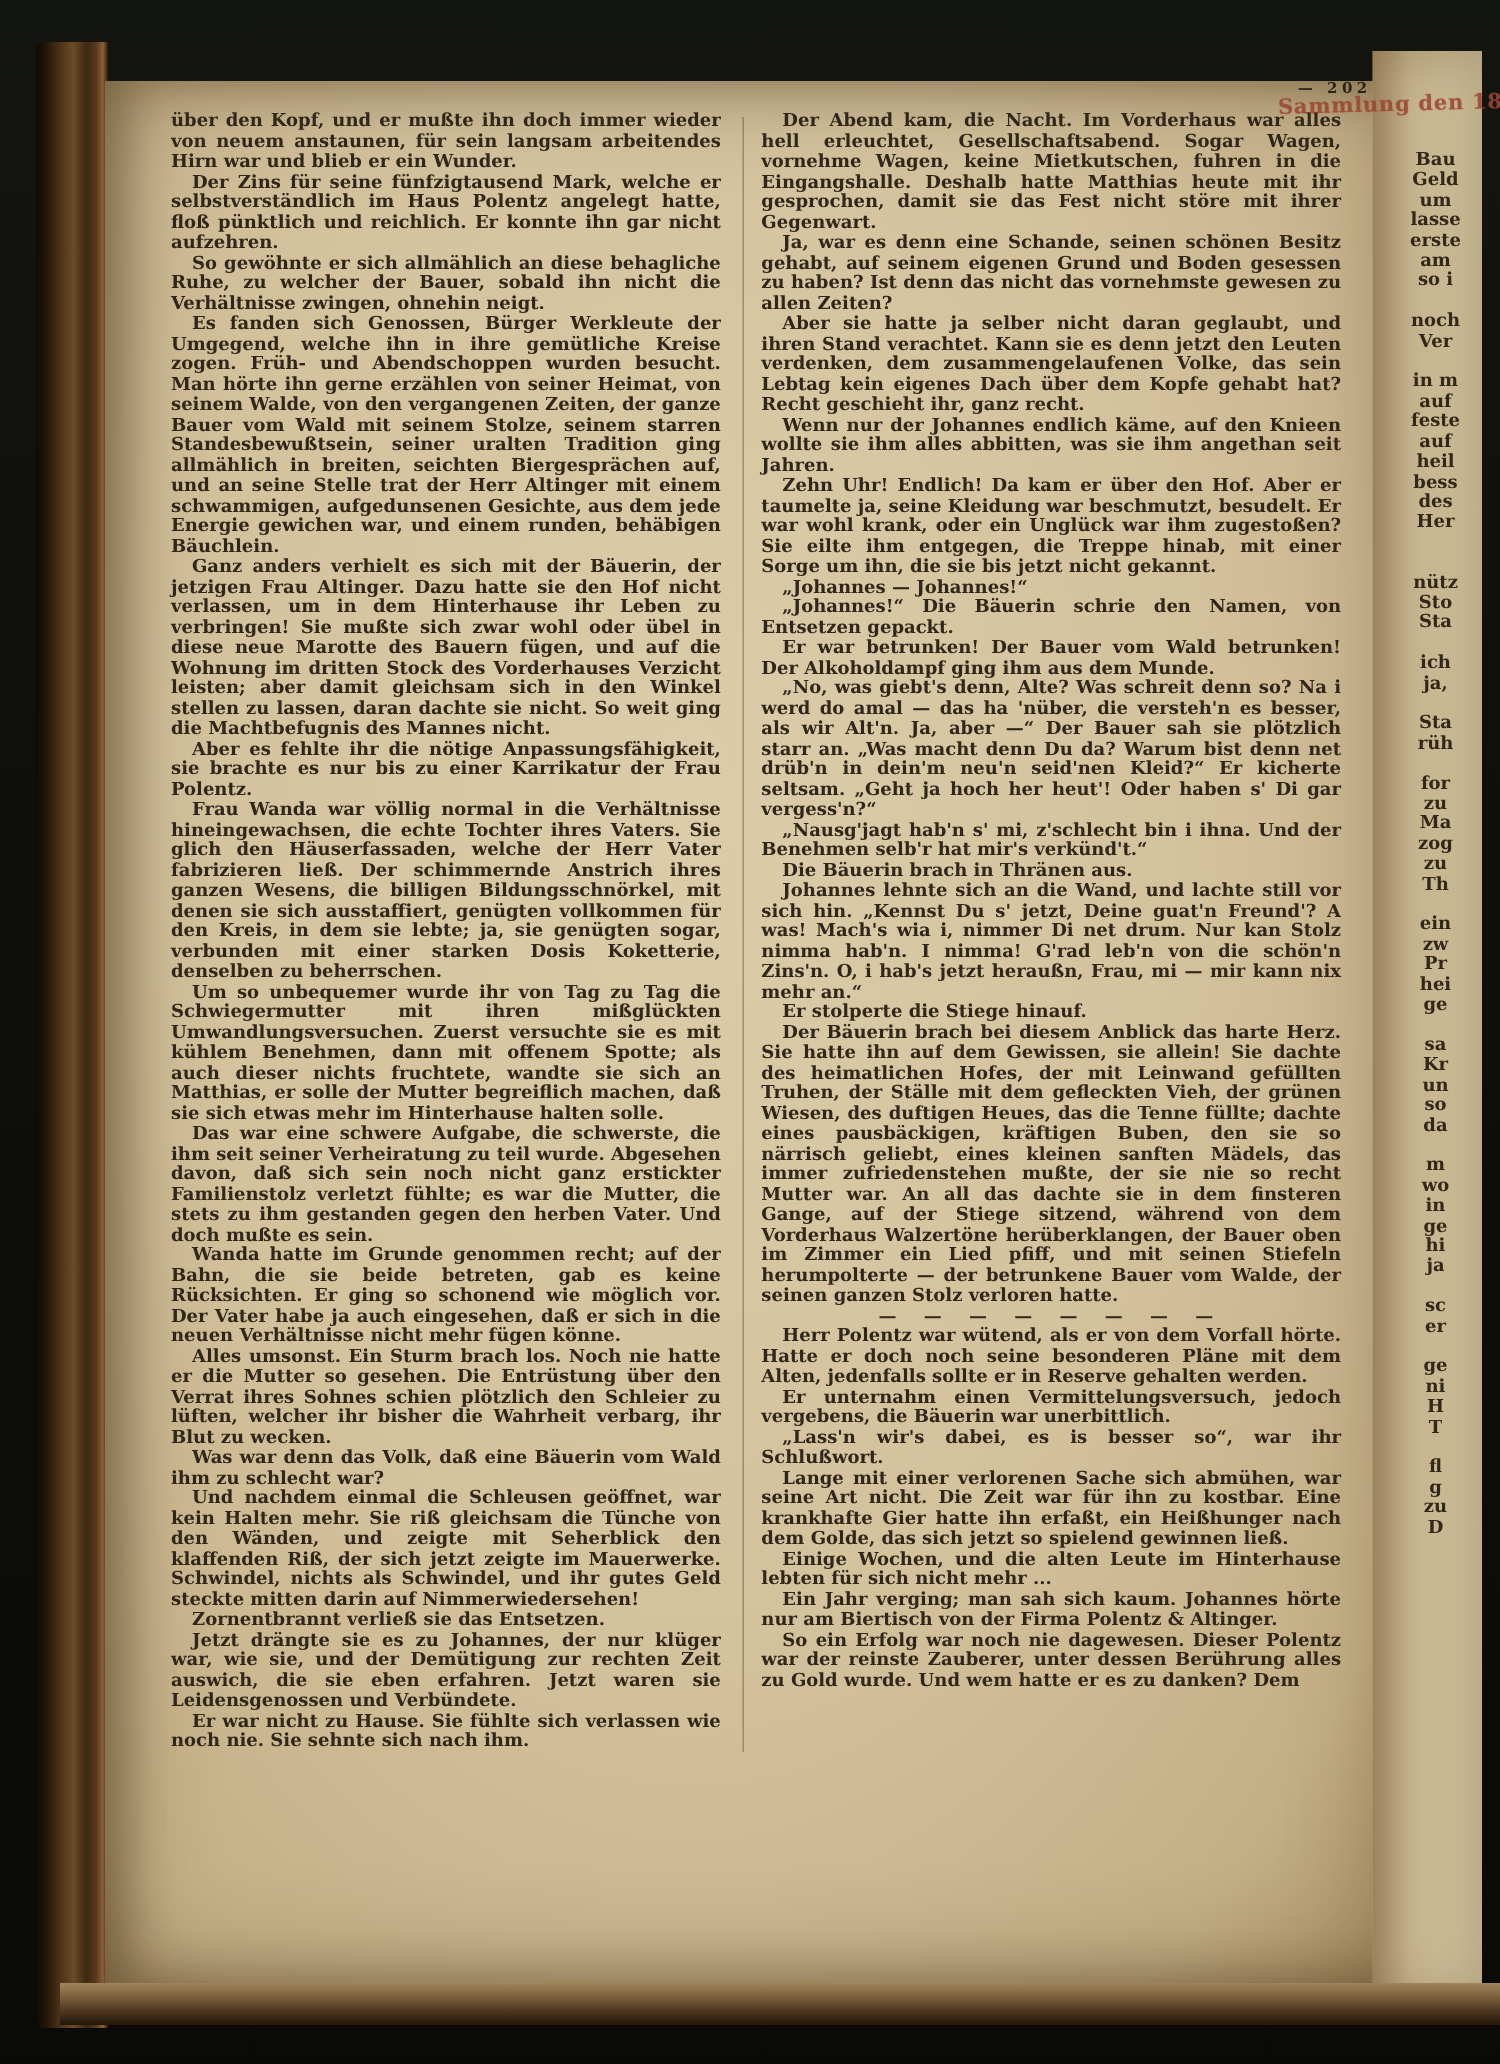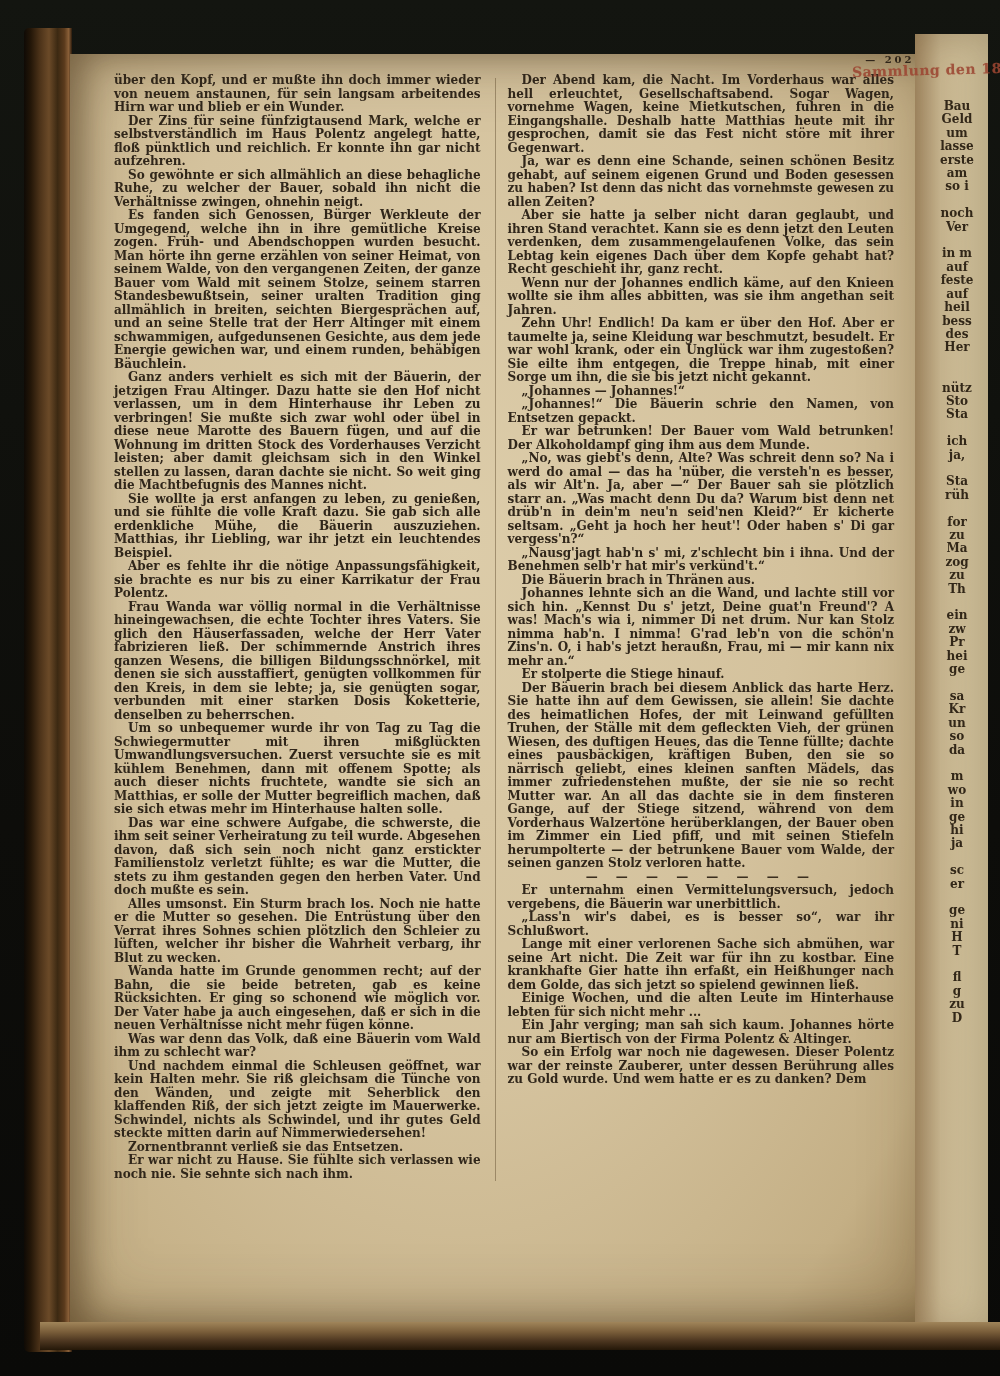--- a/index.html
+++ b/index.html
@@ -67,49 +67,50 @@
 
 <div class="page-main">
   <div class="page-number">— 202 —</div>
   <div class="columns">
     <div class="col-left">
         <p class="para">über den Kopf, und er mußte ihn doch immer wieder von neuem anstaunen, für sein langsam arbeitendes Hirn war und blieb er ein Wunder.</p>
         <p class="para">Der Zins für seine fünfzigtausend Mark, welche er selbstverständlich im Haus Polentz angelegt hatte, floß pünktlich und reichlich. Er konnte ihn gar nicht aufzehren.</p>
         <p class="para">So gewöhnte er sich allmählich an diese behagliche Ruhe, zu welcher der Bauer, sobald ihn nicht die Verhältnisse zwingen, ohnehin neigt.</p>
         <p class="para">Es fanden sich Genossen, Bürger Werkleute der Umgegend, welche ihn in ihre gemütliche Kreise zogen. Früh- und Abendschoppen wurden besucht. Man hörte ihn gerne erzählen von seiner Heimat, von seinem Walde, von den vergangenen Zeiten, der ganze Bauer vom Wald mit seinem Stolze, seinem starren Standesbewußtsein, seiner uralten Tradition ging allmählich in breiten, seichten Biergesprächen auf, und an seine Stelle trat der Herr Altinger mit einem schwammigen, aufgedunsenen Gesichte, aus dem jede Energie gewichen war, und einem runden, behäbigen Bäuchlein.</p>
         <p class="para">Ganz anders verhielt es sich mit der Bäuerin, der jetzigen Frau Altinger. Dazu hatte sie den Hof nicht verlassen, um in dem Hinterhause ihr Leben zu verbringen! Sie mußte sich zwar wohl oder übel in diese neue Marotte des Bauern fügen, und auf die Wohnung im dritten Stock des Vorderhauses Verzicht leisten; aber damit gleichsam sich in den Winkel stellen zu lassen, daran dachte sie nicht. So weit ging die Machtbefugnis des Mannes nicht.</p>
-        <p class="para">Sie wollte ja erst anfangen zu leben, zu genießen, und sie fühlte die volle Kraft dazu. Sie gab sich alle erdenkliche Mühe, die Bäuerin auszuziehen. Matthias, ihr Liebling, war ihr jetzt ein leuchtendes Beispiel.</p>
         <p class="para">Aber es fehlte ihr die nötige Anpassungsfähigkeit, sie brachte es nur bis zu einer Karrikatur der Frau Polentz.</p>
         <p class="para">Frau Wanda war völlig normal in die Verhältnisse hineingewachsen, die echte Tochter ihres Vaters. Sie glich den Häuserfassaden, welche der Herr Vater fabrizieren ließ. Der schimmernde Anstrich ihres ganzen Wesens, die billigen Bildungsschnörkel, mit denen sie sich ausstaffiert, genügten vollkommen für den Kreis, in dem sie lebte; ja, sie genügten sogar, verbunden mit einer starken Dosis Koketterie, denselben zu beherrschen.</p>
         <p class="para">Um so unbequemer wurde ihr von Tag zu Tag die Schwiegermutter mit ihren mißglückten Umwandlungsversuchen. Zuerst versuchte sie es mit kühlem Benehmen, dann mit offenem Spotte; als auch dieser nichts fruchtete, wandte sie sich an Matthias, er solle der Mutter begreiflich machen, daß sie sich etwas mehr im Hinterhause halten solle.</p>
         <p class="para">Das war eine schwere Aufgabe, die schwerste, die ihm seit seiner Verheiratung zu teil wurde. Abgesehen davon, daß sich sein noch nicht ganz erstickter Familienstolz verletzt fühlte; es war die Mutter, die stets zu ihm gestanden gegen den herben Vater. Und doch mußte es sein.</p>
+        <p class="para">Wanda hatte im Grunde genommen recht; auf der Bahn, die sie beide betreten, gab es keine Rücksichten. Er ging so schonend wie möglich vor. Der Vater habe ja auch eingesehen, daß er sich in die neuen Verhältnisse nicht mehr fügen könne.</p>
         <p class="para">Alles umsonst. Ein Sturm brach los. Noch nie hatte er die Mutter so gesehen. Die Entrüstung über den Verrat ihres Sohnes schien plötzlich den Schleier zu lüften, welcher ihr bisher die Wahrheit verbarg, ihr Blut zu wecken.</p>
-        <p class="para">Wanda hatte im Grunde genommen recht; auf der Bahn, die sie beide betreten, gab es keine Rücksichten. Er ging so schonend wie möglich vor. Der Vater habe ja auch eingesehen, daß er sich in die neuen Verhältnisse nicht mehr fügen könne.</p>
         <p class="para">Was war denn das Volk, daß eine Bäuerin vom Wald ihm zu schlecht war?</p>
         <p class="para">Und nachdem einmal die Schleusen geöffnet, war kein Halten mehr. Sie riß gleichsam die Tünche von den Wänden, und zeigte mit Seherblick den klaffenden Riß, der sich jetzt zeigte im Mauerwerke. Schwindel, nichts als Schwindel, und ihr gutes Geld steckte mitten darin auf Nimmerwiedersehen!</p>
         <p class="para">Zornentbrannt verließ sie das Entsetzen.</p>
+        <p class="para">Jetzt drängte sie es zu Johannes, der nur klüger war, wie sie, und der Demütigung zur rechten Zeit auswich, die sie eben erfahren. Jetzt waren sie Leidensgenossen und Verbündete.</p>
         <p class="para">Er war nicht zu Hause. Sie fühlte sich verlassen wie noch nie. Sie sehnte sich nach ihm.</p>
       </div>
     <div class="col-rule"></div>
     <div class="col-right">
         <p class="para">Der Abend kam, die Nacht. Im Vorderhaus war alles hell erleuchtet, Gesellschaftsabend. Sogar Wagen, vornehme Wagen, keine Mietkutschen, fuhren in die Eingangshalle. Deshalb hatte Matthias heute mit ihr gesprochen, damit sie das Fest nicht störe mit ihrer Gegenwart.</p>
         <p class="para">Ja, war es denn eine Schande, seinen schönen Besitz gehabt, auf seinem eigenen Grund und Boden gesessen zu haben? Ist denn das nicht das vornehmste gewesen zu allen Zeiten?</p>
         <p class="para">Aber sie hatte ja selber nicht daran geglaubt, und ihren Stand verachtet. Kann sie es denn jetzt den Leuten verdenken, dem zusammengelaufenen Volke, das sein Lebtag kein eigenes Dach über dem Kopfe gehabt hat? Recht geschieht ihr, ganz recht.</p>
         <p class="para">Wenn nur der Johannes endlich käme, auf den Knieen wollte sie ihm alles abbitten, was sie ihm angethan seit Jahren.</p>
         <p class="para">Zehn Uhr! Endlich! Da kam er über den Hof. Aber er taumelte ja, seine Kleidung war beschmutzt, besudelt. Er war wohl krank, oder ein Unglück war ihm zugestoßen? Sie eilte ihm entgegen, die Treppe hinab, mit einer Sorge um ihn, die sie bis jetzt nicht gekannt.</p>
         <p class="para">„Johannes — Johannes!“</p>
         <p class="para">„Johannes!“ Die Bäuerin schrie den Namen, von Entsetzen gepackt.</p>
         <p class="para">Er war betrunken! Der Bauer vom Wald betrunken! Der Alkoholdampf ging ihm aus dem Munde.</p>
         <p class="para">„No, was giebt's denn, Alte? Was schreit denn so? Na i werd do amal — das ha 'nüber, die versteh'n es besser, als wir Alt'n. Ja, aber —“ Der Bauer sah sie plötzlich starr an. „Was macht denn Du da? Warum bist denn net drüb'n in dein'm neu'n seid'nen Kleid?“ Er kicherte seltsam. „Geht ja hoch her heut'! Oder haben s' Di gar vergess'n?“</p>
         <p class="para">„Nausg'jagt hab'n s' mi, z'schlecht bin i ihna. Und der Benehmen selb'r hat mir's verkünd't.“</p>
         <p class="para">Die Bäuerin brach in Thränen aus.</p>
         <p class="para">Johannes lehnte sich an die Wand, und lachte still vor sich hin. „Kennst Du s' jetzt, Deine guat'n Freund'? A was! Mach's wia i, nimmer Di net drum. Nur kan Stolz nimma hab'n. I nimma! G'rad leb'n von die schön'n Zins'n. O, i hab's jetzt heraußn, Frau, mi — mir kann nix mehr an.“</p>
         <p class="para">Er stolperte die Stiege hinauf.</p>
         <p class="para">Der Bäuerin brach bei diesem Anblick das harte Herz. Sie hatte ihn auf dem Gewissen, sie allein! Sie dachte des heimatlichen Hofes, der mit Leinwand gefüllten Truhen, der Ställe mit dem gefleckten Vieh, der grünen Wiesen, des duftigen Heues, das die Tenne füllte; dachte eines pausbäckigen, kräftigen Buben, den sie so närrisch geliebt, eines kleinen sanften Mädels, das immer zufriedenstehen mußte, der sie nie so recht Mutter war. An all das dachte sie in dem finsteren Gange, auf der Stiege sitzend, während von dem Vorderhaus Walzertöne herüberklangen, der Bauer oben im Zimmer ein Lied pfiff, und mit seinen Stiefeln herumpolterte — der betrunkene Bauer vom Walde, der seinen ganzen Stolz verloren hatte.</p>
         <p class="para dashrow">— — — — — — — —</p>
+        <p class="para">Herr Polentz war wütend, als er von dem Vorfall hörte. Hatte er doch noch seine besonderen Pläne mit dem Alten, jedenfalls sollte er in Reserve gehalten werden.</p>
         <p class="para">Er unternahm einen Vermittelungsversuch, jedoch vergebens, die Bäuerin war unerbittlich.</p>
         <p class="para">„Lass'n wir's dabei, es is besser so“, war ihr Schlußwort.</p>
         <p class="para">Lange mit einer verlorenen Sache sich abmühen, war seine Art nicht. Die Zeit war für ihn zu kostbar. Eine krankhafte Gier hatte ihn erfaßt, ein Heißhunger nach dem Golde, das sich jetzt so spielend gewinnen ließ.</p>
         <p class="para">Einige Wochen, und die alten Leute im Hinterhause lebten für sich nicht mehr ...</p>
         <p class="para">Ein Jahr verging; man sah sich kaum. Johannes hörte nur am Biertisch von der Firma Polentz &amp; Altinger.</p>
         <p class="para">So ein Erfolg war noch nie dagewesen. Dieser Polentz war der reinste Zauberer, unter dessen Berührung alles zu Gold wurde. Und wem hatte er es zu danken? Dem</p>
       </div>
   </div>
 </div>
 

